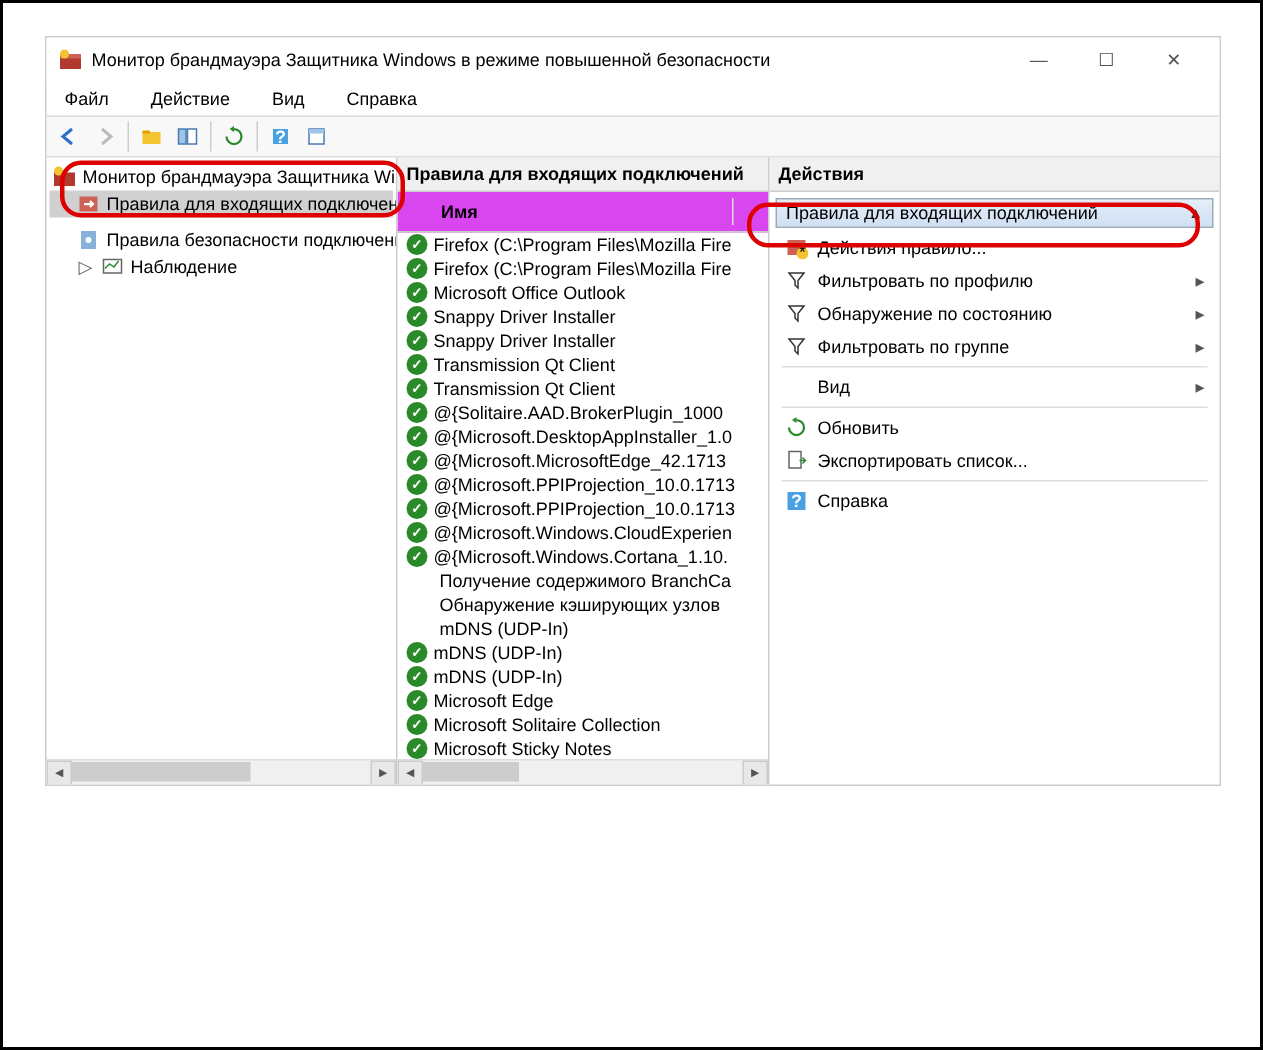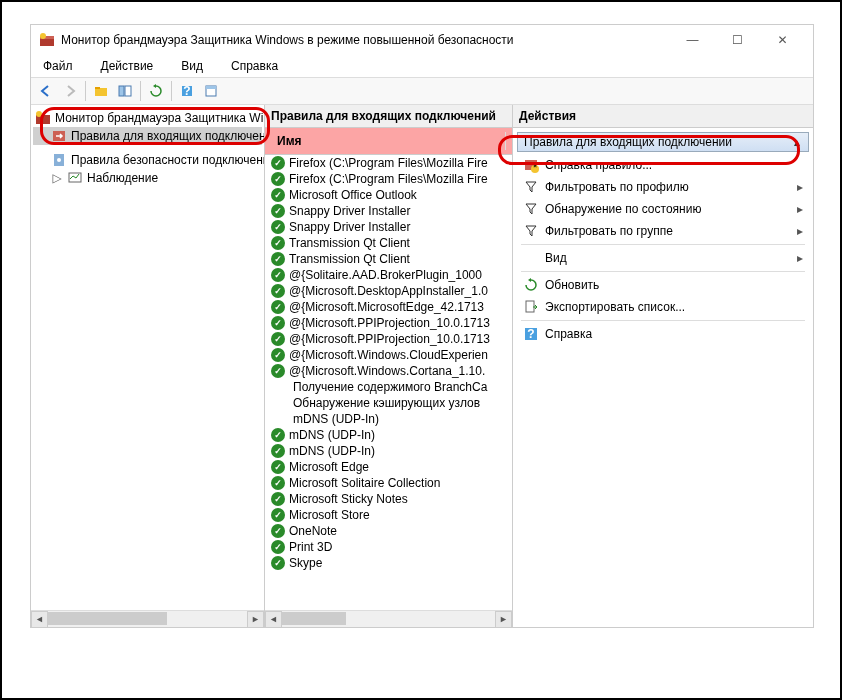--- a/index.html
+++ b/index.html
@@ -1,17 +1,17 @@
 <!DOCTYPE html>
 <html><head>
 <meta charset="utf-8">
 <style>
 * { box-sizing: border-box; margin: 0; padding: 0; font-family: 'Segoe UI', Tahoma, sans-serif; font-size: 12px; }
 body { background: #fff; width: 842px; height: 700px; position: relative; border: 2px solid #000; }
-.window { position: absolute; top: 22px; left: 28px; width: 784px; height: 604px; background: #fff; border: 1px solid #ccc; display: flex; flex-direction: column; overflow: hidden; }
+.window { position: absolute; top: 22px; left: 28px; width: 784px; height: 500px; background: #fff; border: 1px solid #ccc; display: flex; flex-direction: column; overflow: hidden; }
 .titlebar { height: 30px; display: flex; align-items: center; padding: 0 8px; background: #fff; border-bottom: none; }
 .titlebar .app-icon { width: 16px; height: 16px; margin-right: 6px; }
 .titlebar .title { flex: 1; color: #000; font-size: 12px; }
 .winctrls { display: flex; margin-left: auto; }
 .winctrls div { width: 45px; height: 28px; display: flex; align-items: center; justify-content: center; color: #555; }
 .menubar { height: 22px; display: flex; align-items: center; padding: 0 4px; gap: 12px; }
 .menubar span { padding: 2px 8px; cursor: default; }
 .toolbar { height: 28px; border-top: 1px solid #ddd; border-bottom: 1px solid #ddd; display: flex; align-items: center; padding: 0 4px; gap: 2px; background: #f8f8f8; }
 .toolbar .tb-btn { width: 22px; height: 22px; display: flex; align-items: center; justify-content: center; border: 1px solid transparent; }
 .toolbar .sep { width: 1px; height: 20px; background: #ccc; margin: 0 2px; }
@@ -23,21 +23,21 @@
 .panel-header { background: #f0f0f0; border-bottom: 1px solid #ccc; padding: 4px 6px; font-weight: bold; white-space: nowrap; }
 .tree { padding: 4px 2px; overflow: hidden; }
 .tree-item { display: flex; align-items: center; padding: 1px 2px; white-space: nowrap; gap: 4px; }
 .tree-item .exp { width: 12px; text-align: center; color: #666; }
 .tree-item .ticon { width: 16px; height: 16px; flex-shrink: 0; }
 .tree-item.indent1 { padding-left: 18px; }
 .tree-item.selected { background: #d0d0d0; }
 .highlight-red { border: 3px solid #d00; border-radius: 14px; }
 .hl1 { position: absolute; top: 105px; left: 38px; width: 230px; height: 38px; pointer-events: none; z-index: 10; }
 .hl2 { position: absolute; top: 133px; left: 496px; width: 302px; height: 30px; pointer-events: none; z-index: 10; }
-.rules-header { background: #fca5a5; border-bottom: 1px solid #ccc; padding: 4px 6px; font-weight: bold; display: flex; }
+.rules-header { background: #d946ef; border-bottom: 1px solid #ccc; padding: 4px 23px; font-weight: bold; display: flex; }
 .rules-headcol { padding: 2px 6px; border-right: 1px solid #ddd; }
 .rules-list { flex: 1; overflow: hidden; }
 .rules-list .rule { display: flex; align-items: center; padding: 1px 6px; white-space: nowrap; gap: 4px; }
 .rules-list .rule.indent { padding-left: 28px; }
 .check-green { width: 14px; height: 14px; border-radius: 50%; background: #2a8a2a; display: inline-flex; align-items: center; justify-content: center; color: #fff; font-size: 9px; font-weight: bold; flex-shrink: 0; }
 .actions-body { padding: 2px 0; }
 .sub-header { background: linear-gradient(#e6eef8, #cfdff3); border: 1px solid #9ab; margin: 2px 4px; padding: 2px 6px; font-size: 11px; display:flex; align-items:center; }
 .sub-header .tri { margin-left:auto; color:#333; font-size:10px; }
 .action-item { display: flex; align-items: center; gap: 6px; padding: 3px 10px; white-space: nowrap; }
 .action-item .aicon { width: 16px; height: 16px; flex-shrink: 0; display: flex; align-items: center; justify-content: center; }
@@ -290,21 +290,21 @@
           <span class="tri">▲</span>
         </div>
         <div class="action-item">
           <span class="aicon">
               <svg viewBox="0 0 16 16">
                 <rect x="2" y="3" width="12" height="10" fill="#cd6155"></rect>
                 <circle cx="12" cy="12" r="4" fill="#f4c430"></circle>
                 <text x="12" y="15" text-anchor="middle" font-size="7" fill="#000">*</text>
               </svg>
             </span>
-          <span>Справка правило...</span>
+          <span>Действия правило...</span>
         </div>
         <div class="action-item">
           <span class="aicon">
               <svg class="funnel" viewBox="0 0 12 12">
                 <path d="M1 1 L11 1 L7 6 L7 11 L5 9 L5 6 Z" fill="none" stroke="#333"></path>
               </svg>
             </span>
           <span>Фильтровать по профилю</span>
           <span style="margin-left:auto;color:#555">▸</span>
         </div>

